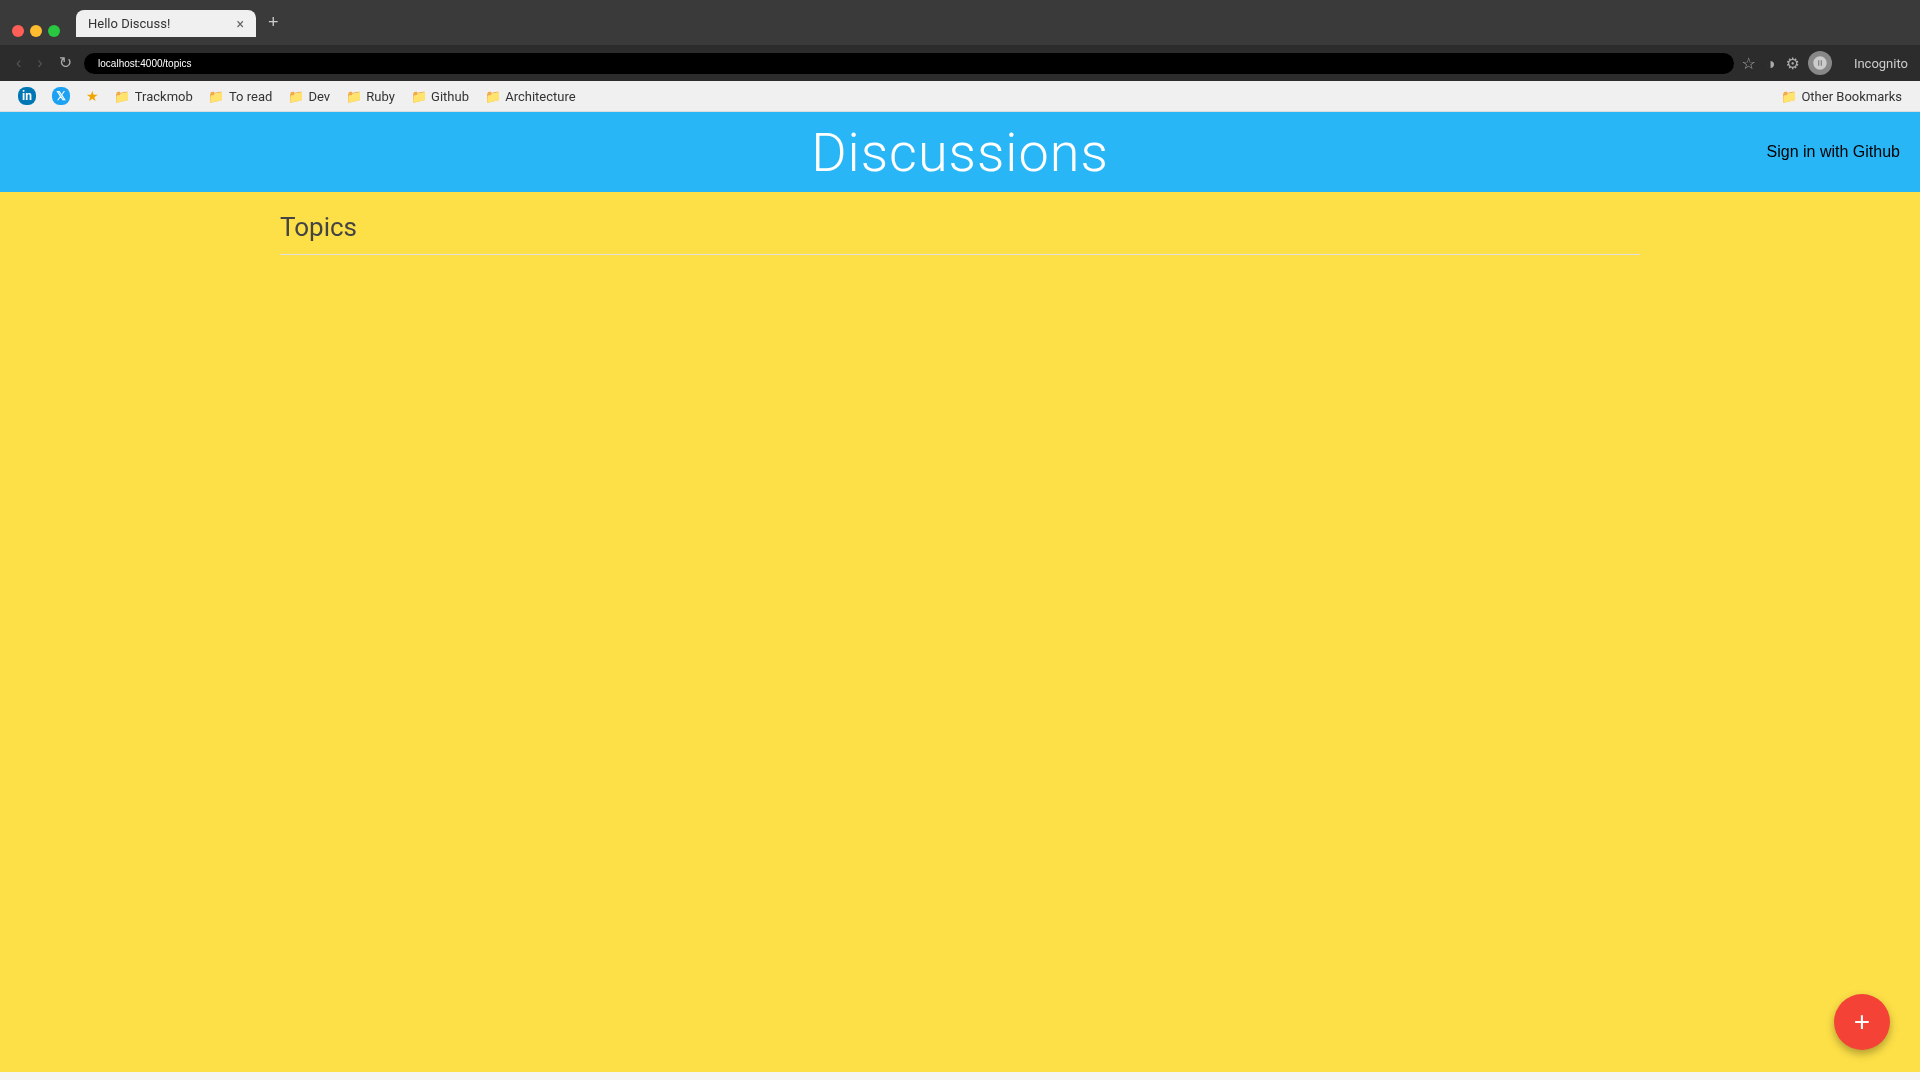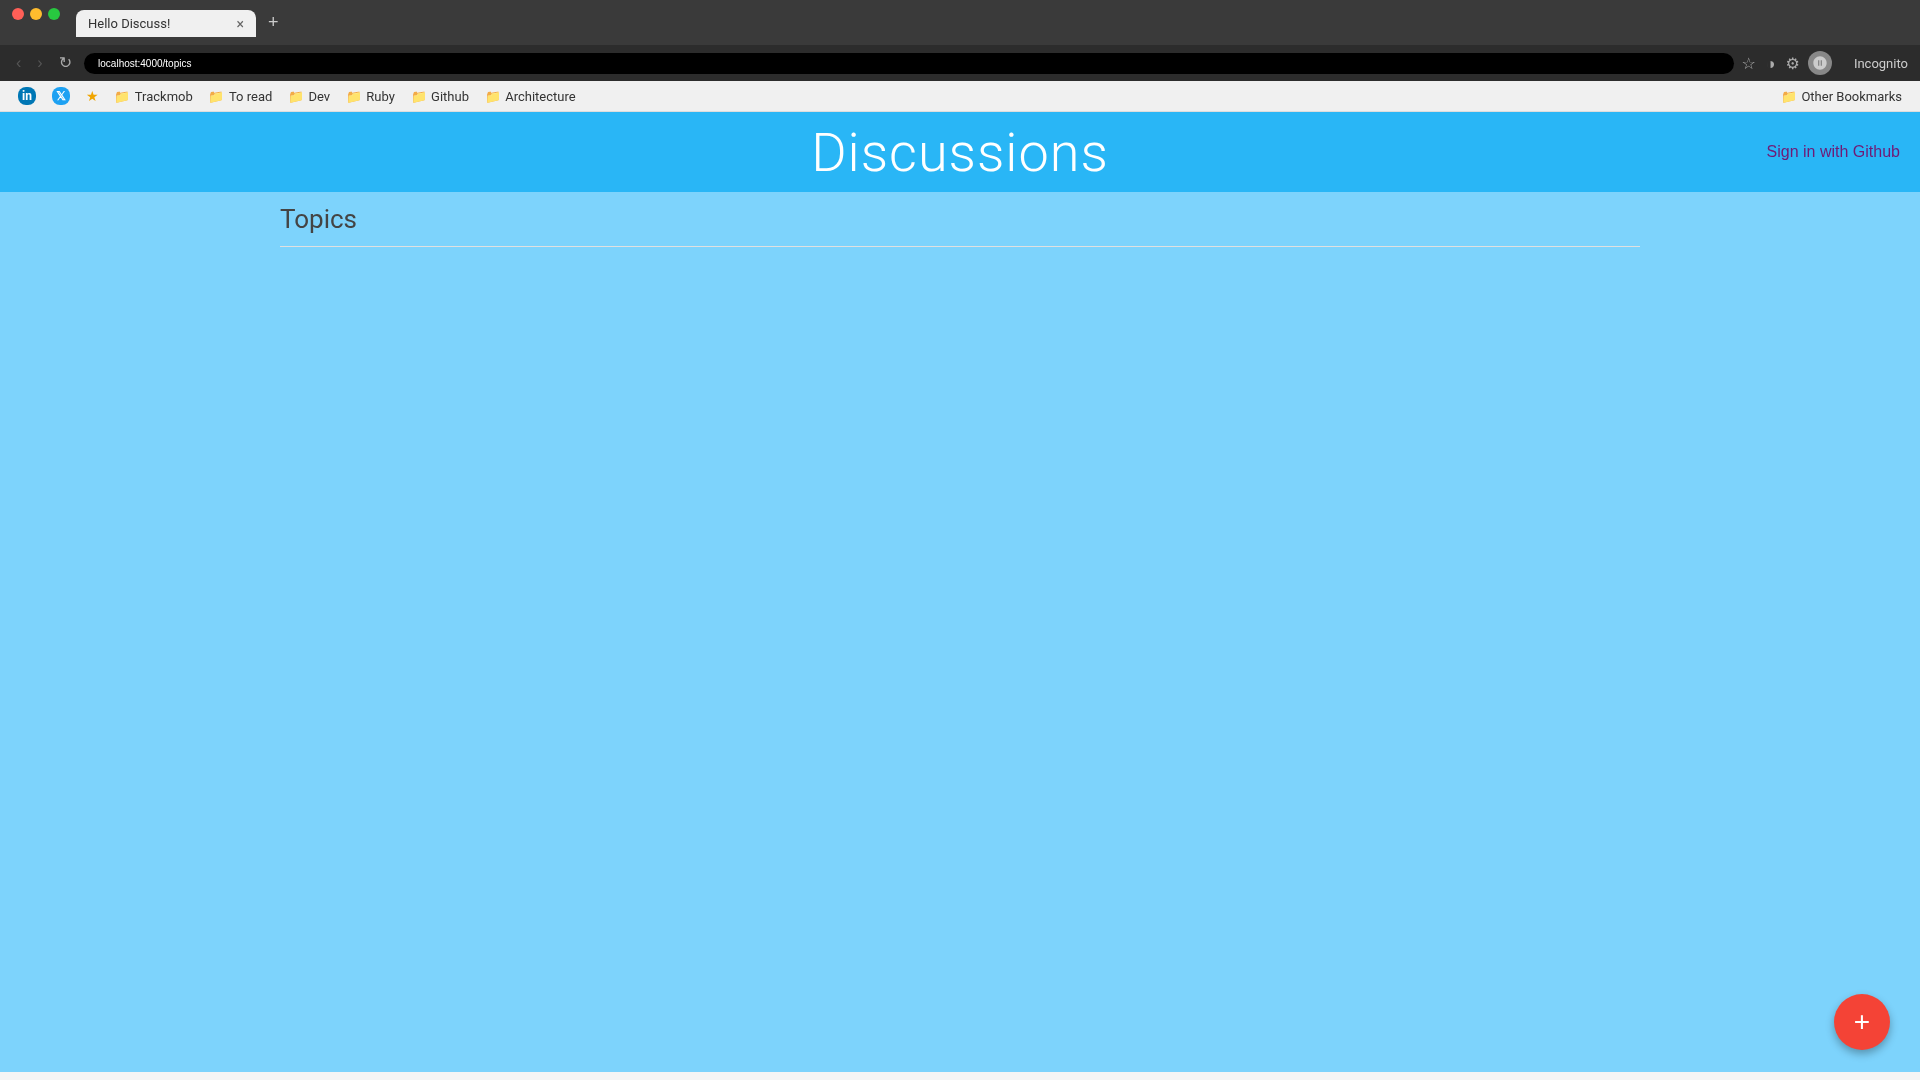--- a/index.html
+++ b/index.html
@@ -17,21 +17,21 @@
     }
 
     
     .browser-chrome {
       background: #2c2c2c;
       width: 100%;
     }
 
     .title-bar {
       display: flex;
-      align-items: flex-start;
+      align-items: flex-end;
       padding: 8px 12px;
       background: #3a3a3a;
       gap: 8px;
     }
 
     .window-controls {
       display: flex;
       gap: 6px;
       align-items: center;
     }
@@ -227,30 +227,30 @@
       font-weight: 300;
       color: white;
       letter-spacing: 1px;
     }
 
     .signin-btn {
       position: absolute;
       right: 20px;
       background: none;
       border: none;
-      color: #701a75;
+      color: #000000;
       font-size: 16px;
       cursor: pointer;
     }
 
     
     .main-content {
-      background: #7dd3fc;
+      background: #fde047;
       min-height: calc(1080px - 200px);
-      padding: 12px 0;
+      padding: 20px 0;
       position: relative;
     }
 
     .topics-section {
       max-width: 1400px;
       margin: 0 auto;
       padding: 0 20px;
     }
 
     .topics-title {

